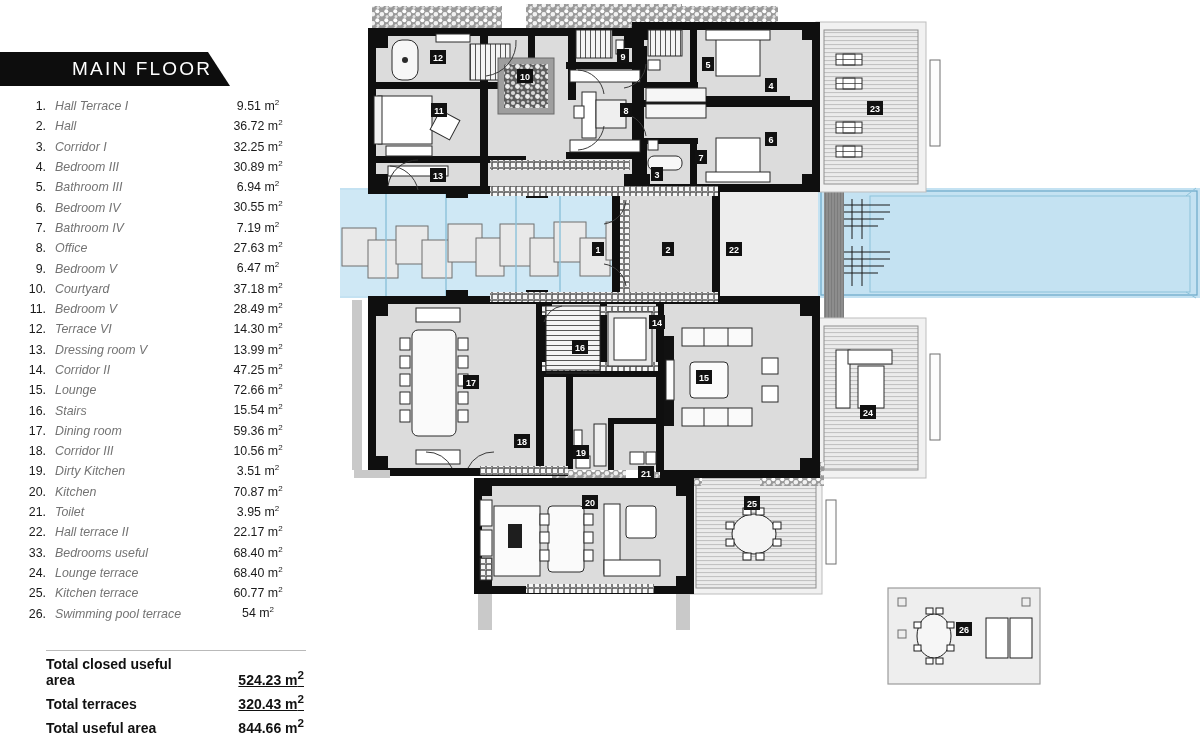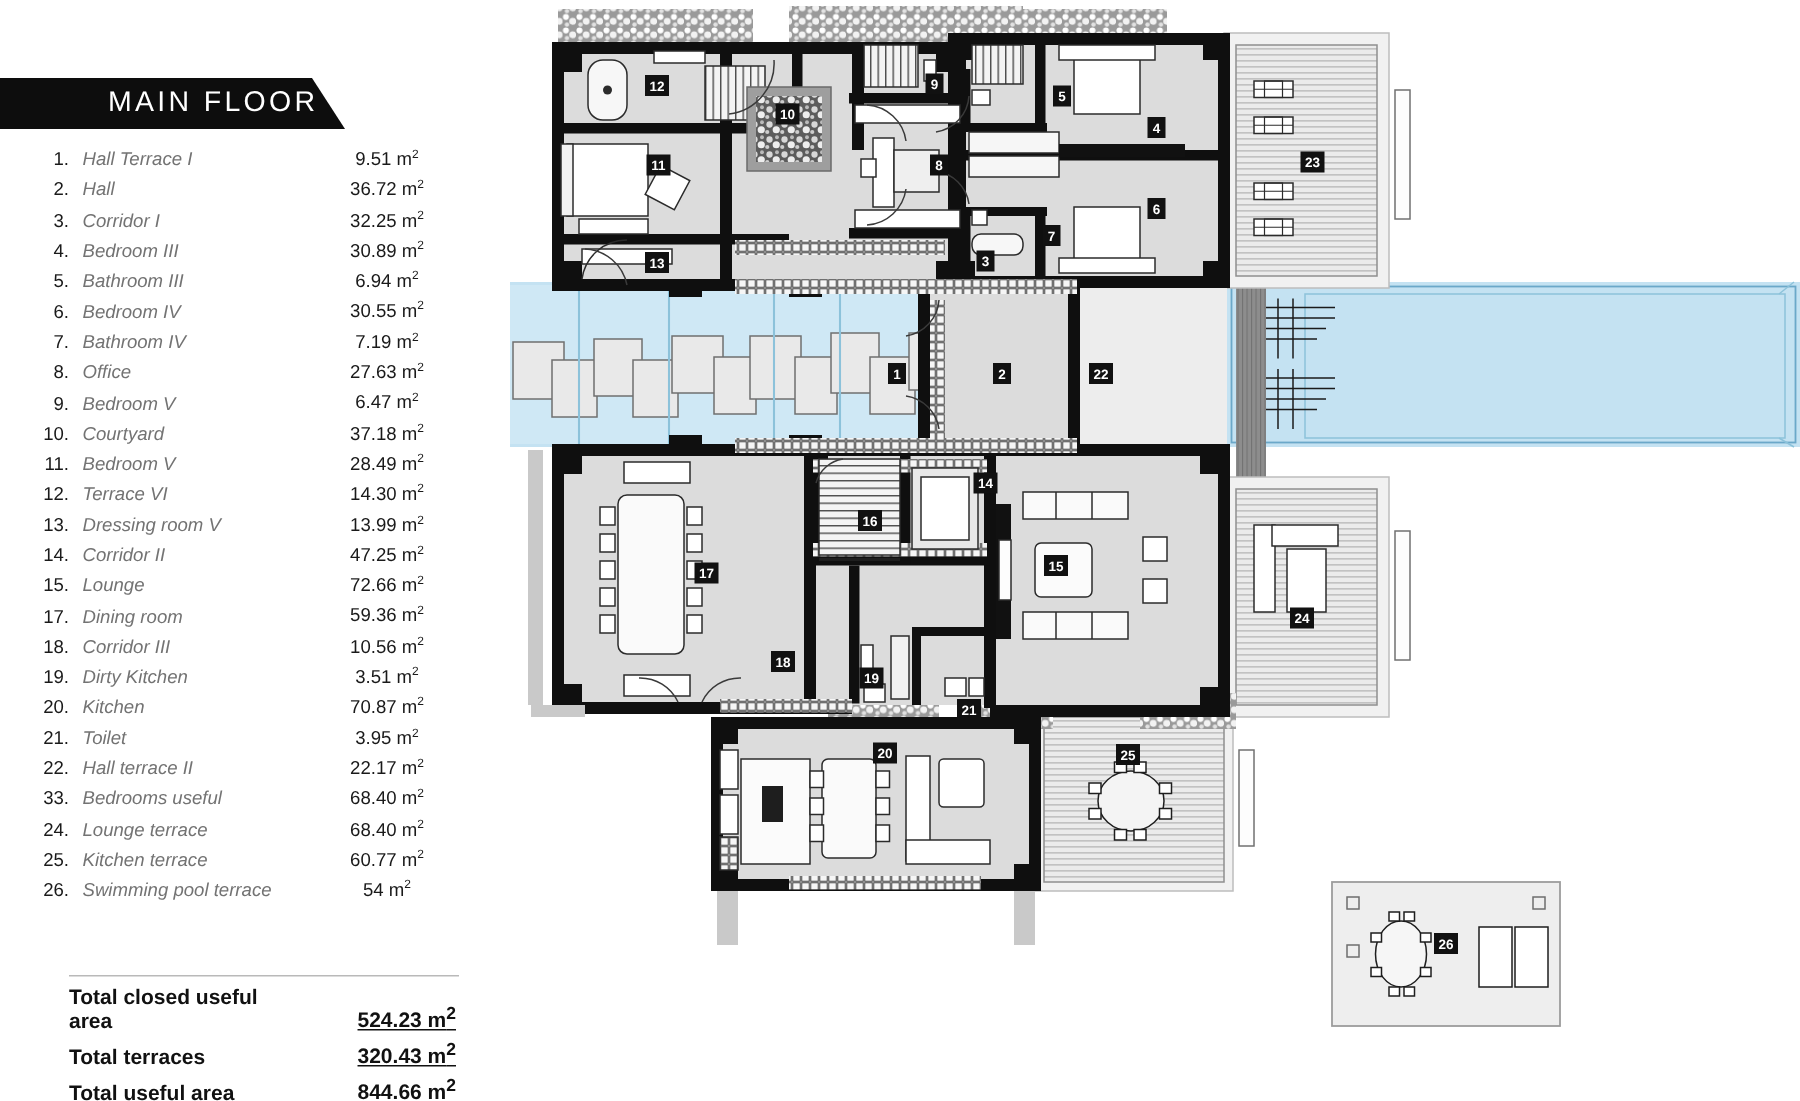--- a/index.html
+++ b/index.html
@@ -117,20 +117,25 @@
       </div>
       <div class="room-row">
         <span class="num">14.</span>
         <span class="name">Corridor II</span>
         <span class="area"><span>47.25 m</span><sup>2</sup></span>
       </div>
       <div class="room-row">
         <span class="num">15.</span>
         <span class="name">Lounge</span>
         <span class="area"><span>72.66 m</span><sup>2</sup></span>
+      </div>
+      <div class="room-row">
+        <span class="num">16.</span>
+        <span class="name">Stairs</span>
+        <span class="area"><span>15.54 m</span><sup>2</sup></span>
       </div>
       <div class="room-row">
         <span class="num">17.</span>
         <span class="name">Dining room</span>
         <span class="area"><span>59.36 m</span><sup>2</sup></span>
       </div>
       <div class="room-row">
         <span class="num">18.</span>
         <span class="name">Corridor III</span>
         <span class="area"><span>10.56 m</span><sup>2</sup></span>

